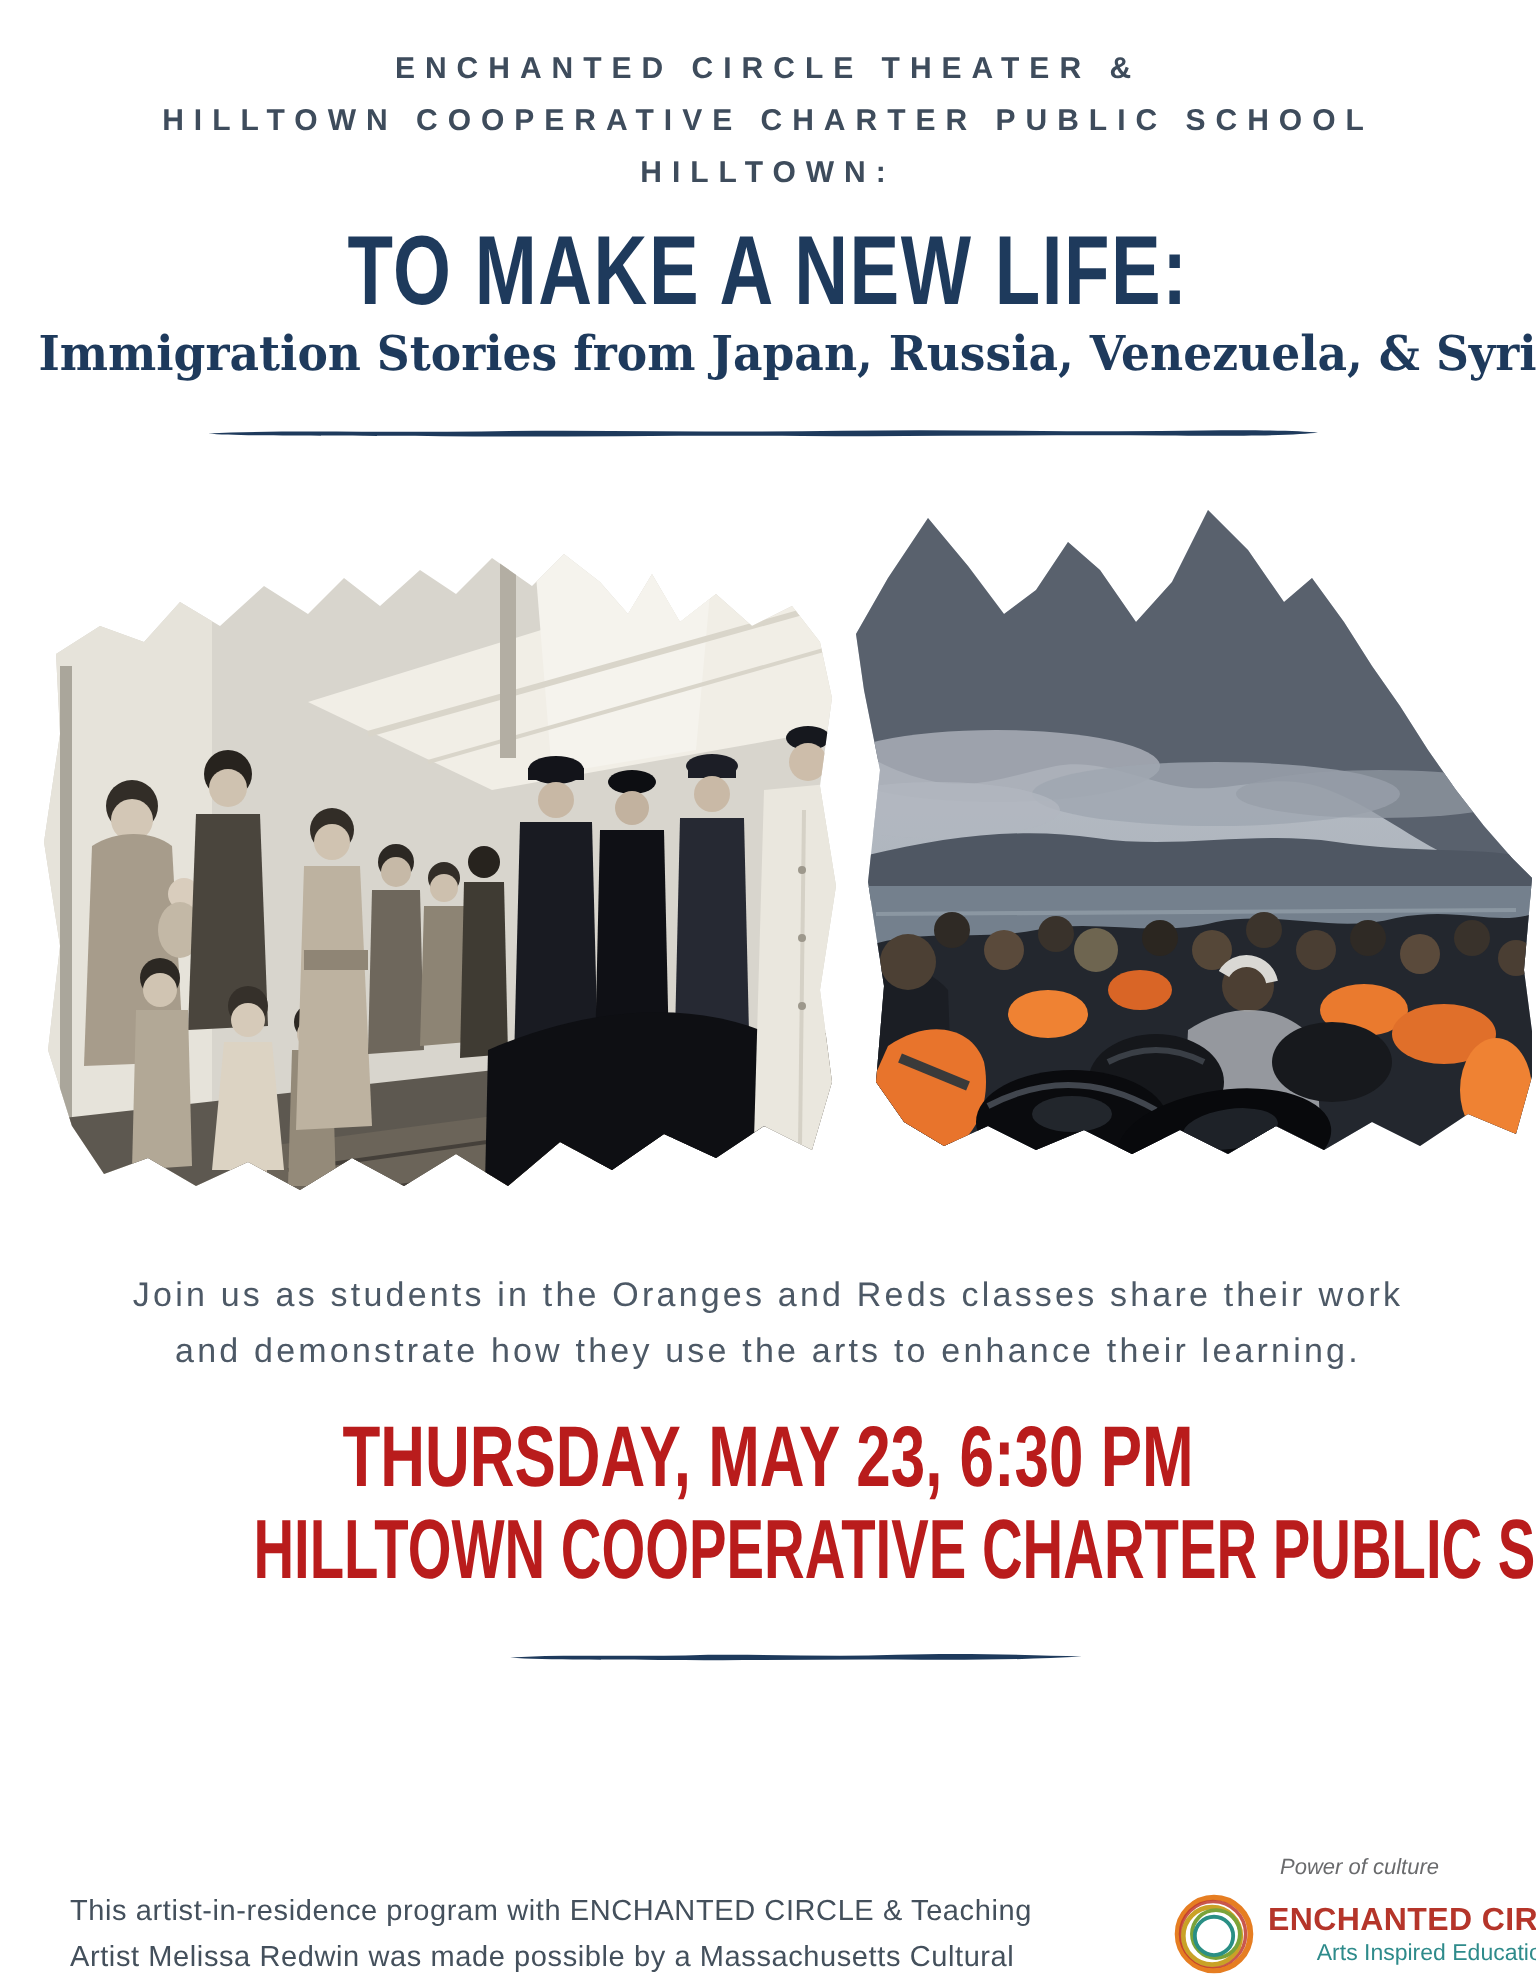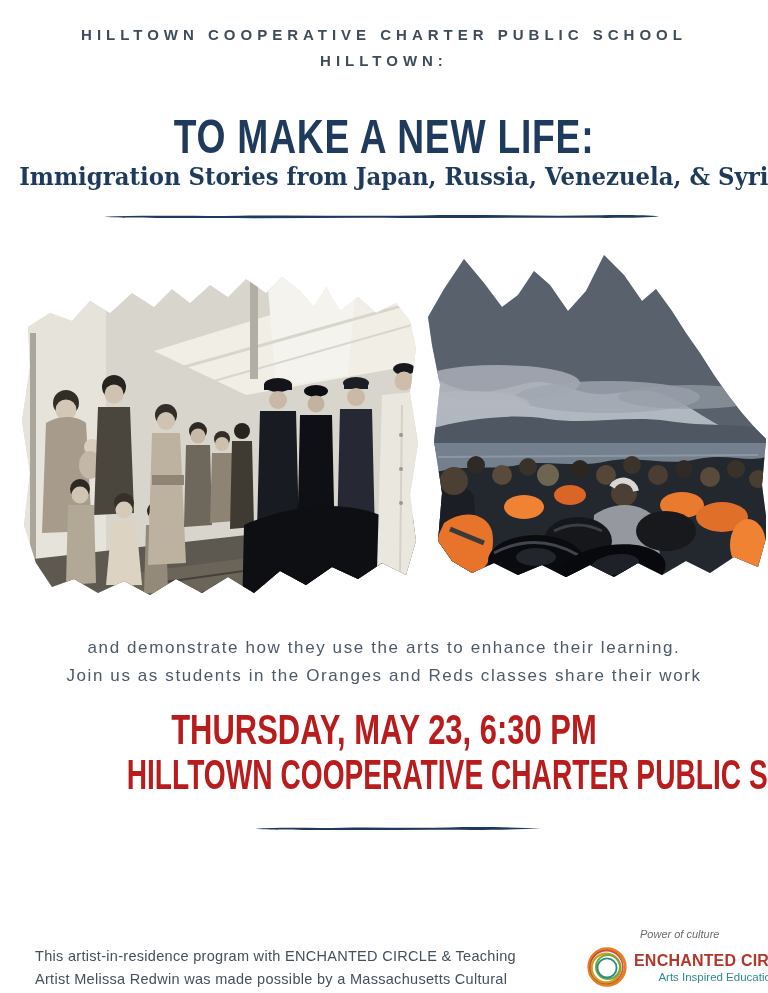--- a/index.html
+++ b/index.html
@@ -45,20 +45,21 @@
   .ec-text{margin-left:4px;text-align:center;}
   .ec-name{color:#b5352a;font-weight:bold;font-size:16px;white-space:nowrap;letter-spacing:0.2px;}
   .ec-tagline{color:#2e8b8b;font-size:11.5px;margin-top:1px;}
 </style>
 </head>
 <body>
 
 <div class="poster">
 
   <div class="presenter">
+    <div>ENCHANTED CIRCLE THEATER &amp;</div>
     <div>HILLTOWN COOPERATIVE CHARTER PUBLIC SCHOOL</div>
     <div>HILLTOWN:</div>
   </div>
 
   <div class="title">TO MAKE A NEW LIFE:</div>
   <div class="subtitle">Immigration Stories from Japan, Russia, Venezuela, &amp; Syria</div>
 
   <div class="divider divider-top">
     <svg viewBox="0 0 560 16" preserveAspectRatio="none">
       <path d="M4,9 C40,6.5 90,8.6 140,7.6 C200,6.2 260,8.8 320,7.2 C380,5.8 440,8.6 500,7.0 C525,6.4 548,7.2 557,8.4 C548,10.2 520,10.9 480,10.4 C420,9.8 360,11.2 300,10.6 C240,10.0 180,11.4 120,10.8 C70,10.3 20,11 4,9 Z" fill="#1e3a5c"></path>
@@ -197,22 +198,22 @@
             <ellipse cx="184" cy="328" rx="54" ry="26" fill="#08090c"></ellipse>
             <ellipse cx="188" cy="322" rx="24" ry="10" fill="#1e2228"></ellipse>
           </g>
           <path d="M248,340 q20,-12 40,0 q20,12 42,-4" stroke="#4b5059" stroke-width="3" fill="none"></path>
         </g>
       </svg>
     </div>
   </div>
 
   <div class="description">
+    <div>Join us as students in the Oranges and Reds classes share their work</div>
     <div>and demonstrate how they use the arts to enhance their learning.</div>
-    <div>Join us as students in the Oranges and Reds classes share their work</div>
   </div>
 
   <div class="event">
     <div class="event-line event-datetime">THURSDAY, MAY 23, 6:30 PM</div>
     <div class="event-line event-location">HILLTOWN COOPERATIVE CHARTER PUBLIC SCHOOL</div>
   </div>
 
   <div class="divider divider-bottom">
     <svg viewBox="0 0 290 16" preserveAspectRatio="none">
       <path d="M3,9 C30,6.6 60,8.6 90,7.6 C125,6.4 160,8.8 195,7.2 C230,5.9 262,7.4 287,8.4 C262,10.4 230,10.9 195,10.4 C160,10.0 125,11.2 90,10.7 C55,10.3 20,11 3,9 Z" fill="#1e3a5c"></path>

